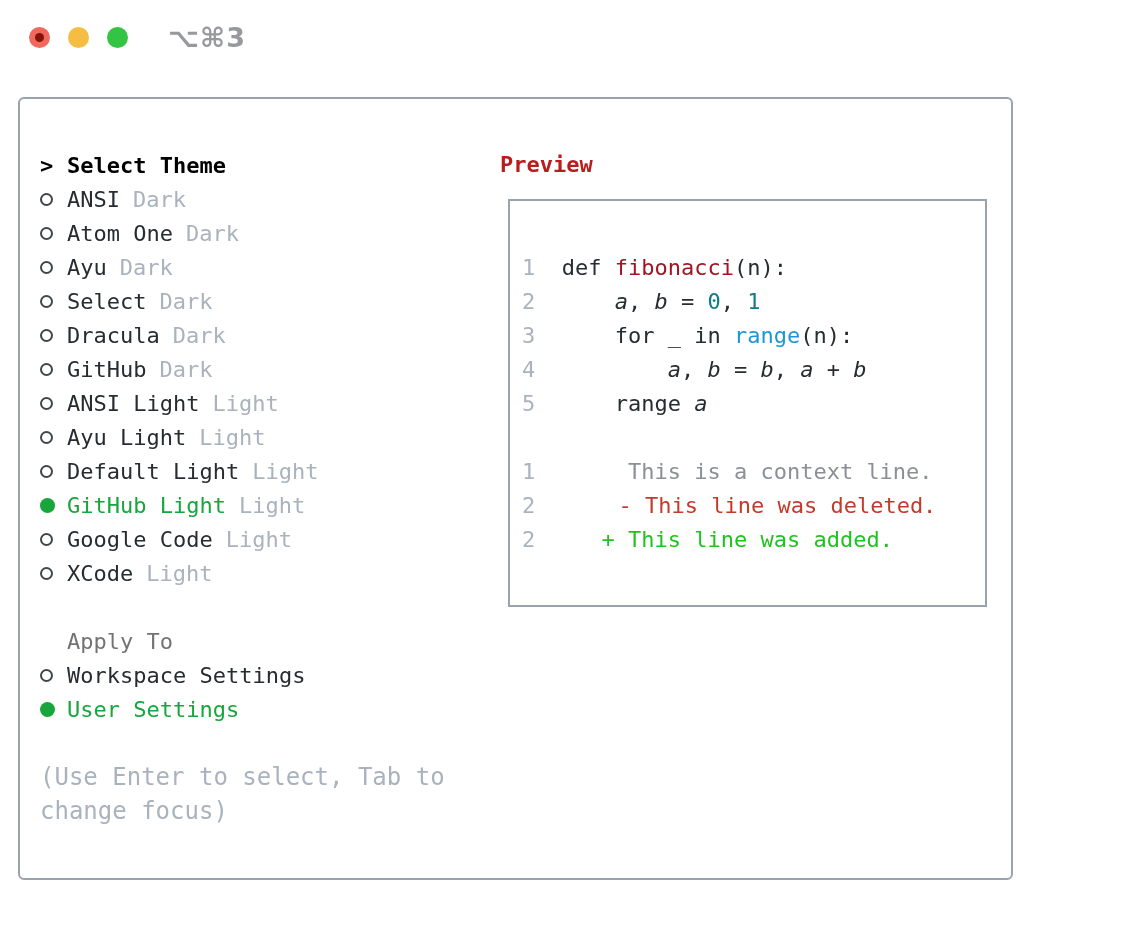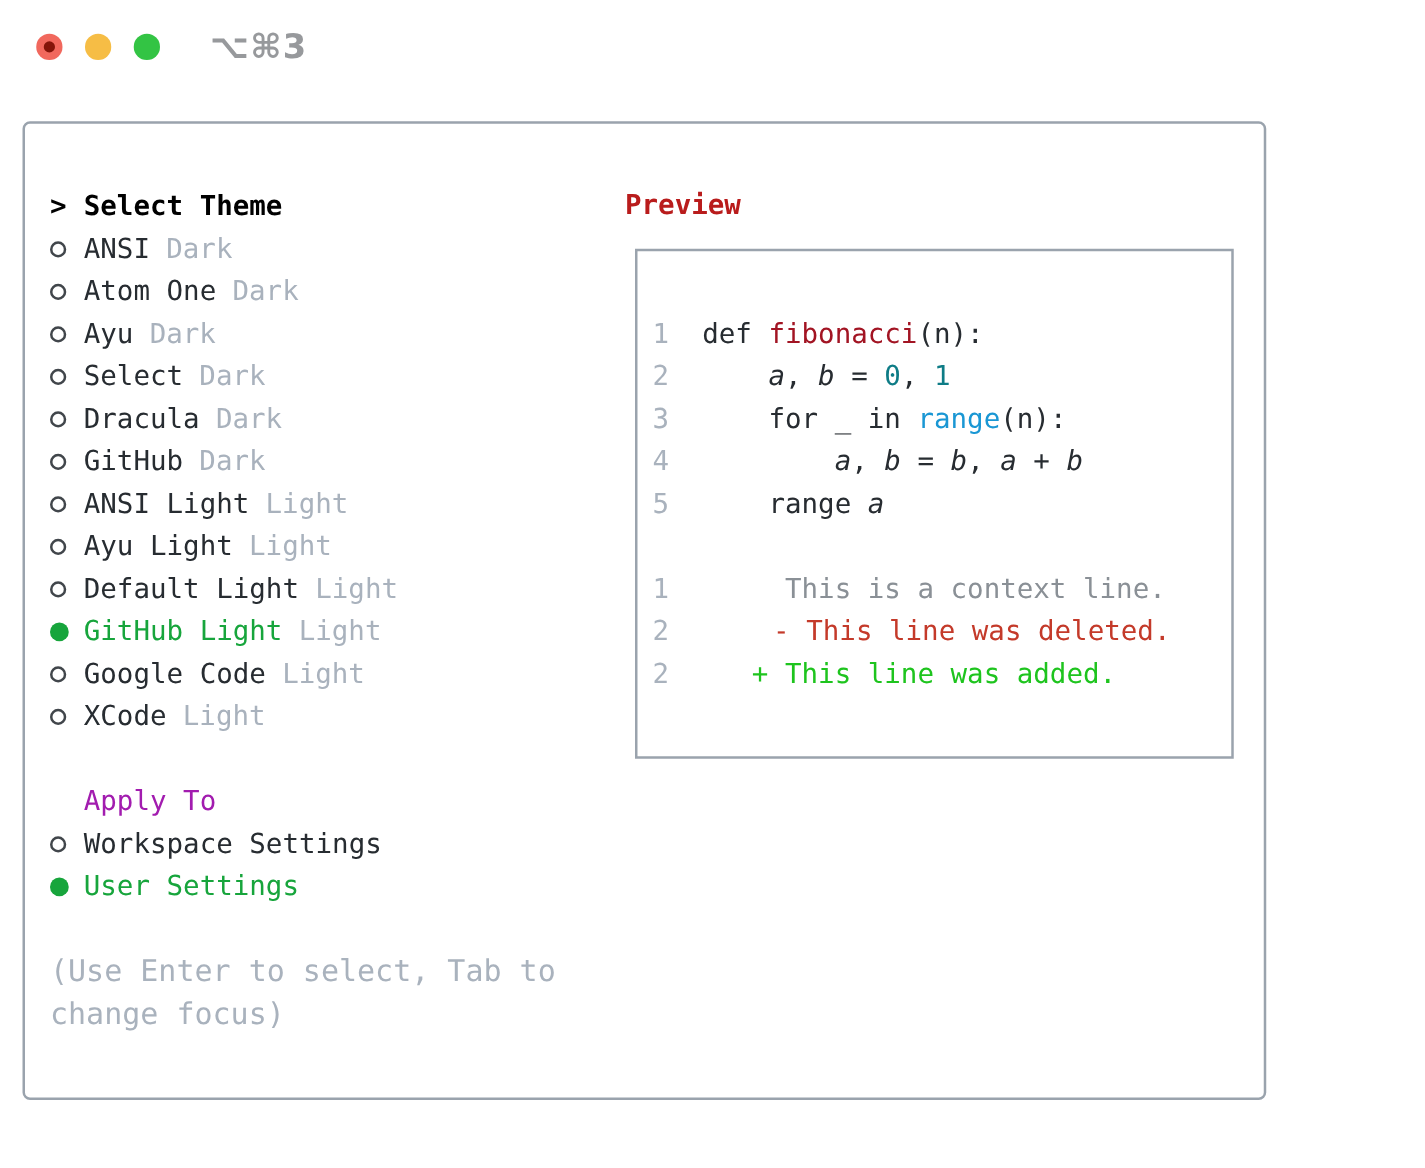--- a/index.html
+++ b/index.html
@@ -30,21 +30,21 @@
   .row{display:flex;align-items:center;height:34px;white-space:pre;}
   .marker{display:inline-flex;align-items:center;width:27px;flex:0 0 27px;}
   .hdr{font-weight:bold;color:#000;}
   .hdr .hname{font-weight:bold;color:#000;}
   .radio{width:13px;height:13px;border:2px solid #41464b;border-radius:50%;box-sizing:border-box;}
   .radio.filled{width:15px;height:15px;border:none;background:var(--accent-green);}
   .name{color:var(--text-dark);}
   .row.selected .name{color:var(--accent-green);}
   .tag{color:var(--muted-gray);margin-left:13px;}
   .gap{height:34px;}
-  .applyto .hname{color:#a21caf;}
+  .applyto .hname{color:#737373;}
   .hint{color:var(--muted-gray);line-height:34px;font-size:24px;}
   
   .preview-label{
     position:absolute;left:480px;top:49px;height:34px;line-height:34px;
     font-size:22px;font-weight:bold;color:#b91c1c;
   }
   .preview-box{
     position:absolute;left:488px;top:100px;width:475px;height:404px;
     border:2px solid var(--border-gray);background:#fff;
   }

